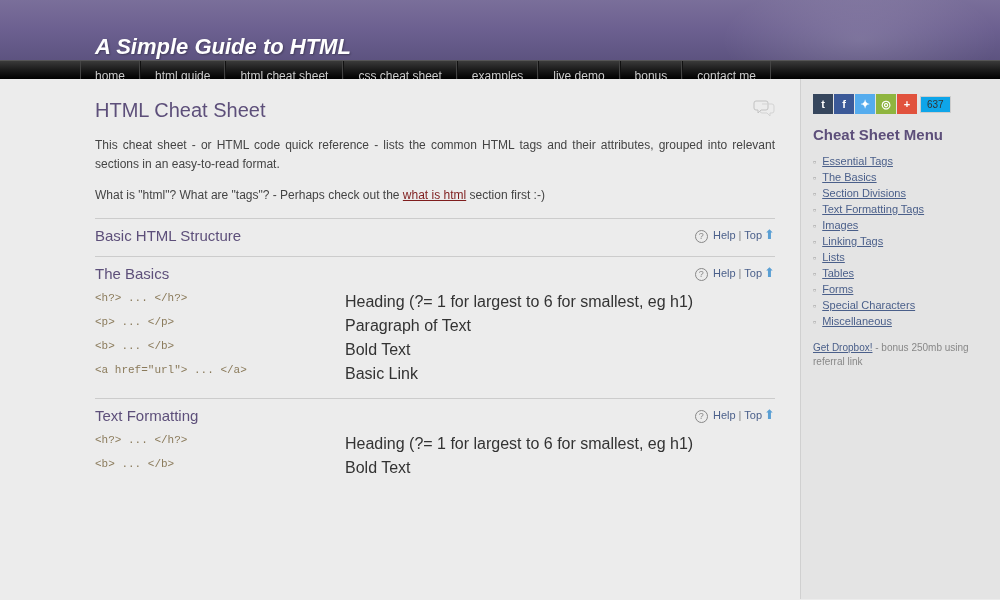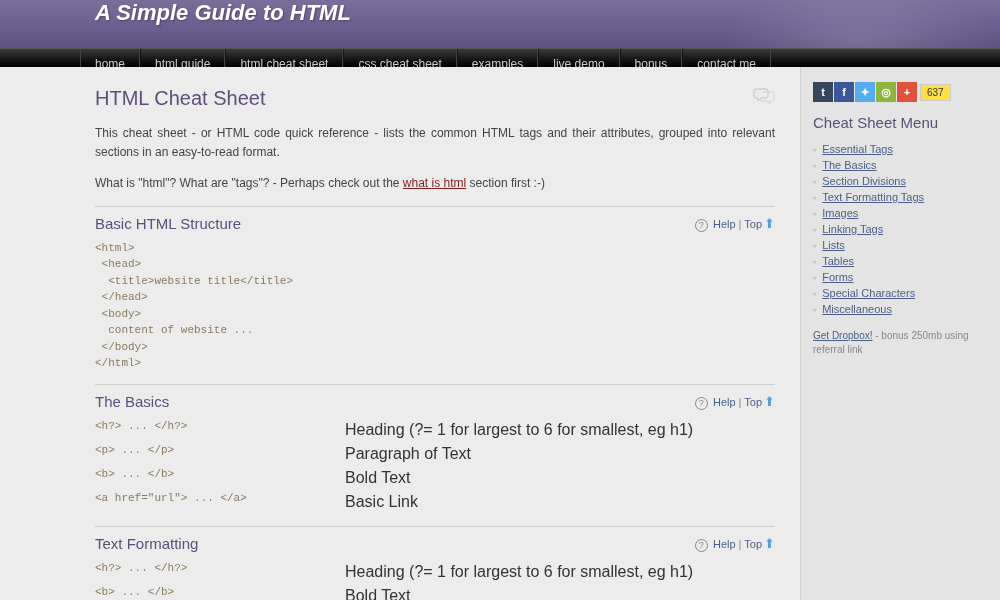--- a/index.html
+++ b/index.html
@@ -1,49 +1,49 @@
 <!DOCTYPE html>
 <html><head>
 <meta charset="utf-8">
 <style>
 *{margin:0;padding:0;box-sizing:border-box}
 body{font-family:Verdana,Arial,sans-serif;background:#ececec;color:#333;font-size:12px}
-.header{background:linear-gradient(to bottom,#7a6f9a 0%,#6c6090 50%,#5d5380 100%);height:48px;display:flex;align-items:flex-start;padding-left:95px;position:relative;overflow:hidden}
+.header{background:linear-gradient(to bottom,#7a6f9a 0%,#6c6090 50%,#5d5380 100%);height:60px;display:flex;align-items:flex-end;padding-left:95px;position:relative;overflow:hidden}
 .header::after{content:"";position:absolute;right:0;top:-20px;width:280px;height:120px;background:radial-gradient(ellipse,rgba(255,255,255,0.15),transparent 70%)}
 .header h1{color:#fff;font-size:22px;font-weight:bold;font-style:italic;text-shadow:1px 1px 2px rgba(0,0,0,0.3)}
 .navbar{background:linear-gradient(to bottom,#3a3a3a 0%,#1a1a1a 50%,#000 100%);height:19px;display:flex;padding-left:80px;border-top:1px solid #555}
 .navbar a{color:#ccc;text-decoration:none;padding:0 14px;line-height:30px;font-size:12px;border-right:1px solid #444;border-left:1px solid #111}
 .navbar a:first-child{border-left:1px solid #444}
 .container{display:flex;max-width:1000px;margin:0 auto}
 .main{flex:1;padding:20px 25px 20px 95px;background:#ececec}
 .sidebar{width:200px;background:#e4e4e4;padding:15px 12px;border-left:1px solid #d0d0d0;min-height:520px}
 .page-title{color:#5d4f7a;font-size:20px;font-weight:normal;margin-bottom:14px;display:flex;justify-content:space-between;align-items:center}
 .chat-icon{opacity:0.5}
 .intro{font-size:12px;color:#444;line-height:1.6;margin-bottom:12px;text-align:justify}
 .link{color:#7f1d1d;text-decoration:underline}
 .section{border-top:1px solid #ccc;padding-top:8px;margin-top:12px}
-.section-head{display:flex;justify-content:space-between;align-items:flex-end;margin-bottom:8px}
+.section-head{display:flex;justify-content:space-between;align-items:center;margin-bottom:8px}
 .section-title{color:#5d4f7a;font-size:15px;font-weight:normal}
 .section-links{font-size:11px;color:#888}
 .section-links a{color:#4a5f8a;}
 .help-icon{display:inline-flex;width:13px;height:13px;border:1px solid #888;border-radius:50%;color:#888;font-size:9px;align-items:center;justify-content:center;margin-right:2px;vertical-align:middle}
 .up-arrow{color:#5a9fd4;font-size:13px;margin-left:2px}
 .code{font-family:"Courier New",monospace;font-size:11px;color:#8a7a5a;line-height:1.5;white-space:pre}
 .code-row{display:flex;font-family:"Courier New",monospace;font-size:11px;line-height:1.5}
 .code-left{width:250px;color:#8a7a5a}
 .code-right{color:#333;font-family:Verdana,Arial,sans-serif;font-size:16px}
 .share-row{display:flex;gap:1px;margin-bottom:12px;align-items:center}
 .share-btn{width:20px;height:20px;display:flex;align-items:center;justify-content:center;color:#fff;font-size:11px;font-weight:bold;cursor:pointer}
 .share-t{background:#36465d}
 .share-f{background:#3b5998}
 .share-tw{background:#55acee}
 .share-g{background:#8fb53f}
 .share-p{background:#e1523d}
-.share-count{background:#fde047;border:1px solid #ccc;padding:2px 6px;font-size:10px;margin-left:2px}
-.menu-title{color:#5d4f7a;font-size:15px;font-weight:normal;margin-bottom:10px}
+.share-count{background:#0ea5e9;border:1px solid #ccc;padding:2px 6px;font-size:10px;margin-left:2px}
+.menu-title{color:#5d4f7a;font-size:15px;font-weight:bold;margin-bottom:10px}
 .menu-list{list-style:none}
 .menu-list li{padding:2px 0;font-size:11px}
 .menu-list li::before{content:"▫";color:#999;margin-right:6px;font-size:9px}
 .menu-list a{color:#4a5f8a;text-decoration:underline}
 .dropbox{margin-top:12px;font-size:10px;color:#888;line-height:1.4}
 .dropbox a{color:#4a5f8a;text-decoration:underline}
 </style>
 </head>
 <body>
 
@@ -80,28 +80,20 @@
     </p>
 
     <div class="section">
       <div class="section-head">
         <span class="section-title">Basic HTML Structure</span>
         <span class="section-links">
           <span class="help-icon">?</span>
           <a>Help</a> | <a>Top</a><span class="up-arrow">⬆</span>
         </span>
       </div>
-      <div class="code">&lt;html&gt;
- &lt;head&gt;
-  &lt;title&gt;website title&lt;/title&gt;
- &lt;/head&gt;
- &lt;body&gt;
-  content of website ...
- &lt;/body&gt;
-&lt;/html&gt;</div>
     </div>
 
     <div class="section">
       <div class="section-head">
         <span class="section-title">The Basics</span>
         <span class="section-links">
           <span class="help-icon">?</span>
           <a>Help</a> | <a>Top</a><span class="up-arrow">⬆</span>
         </span>
       </div>

